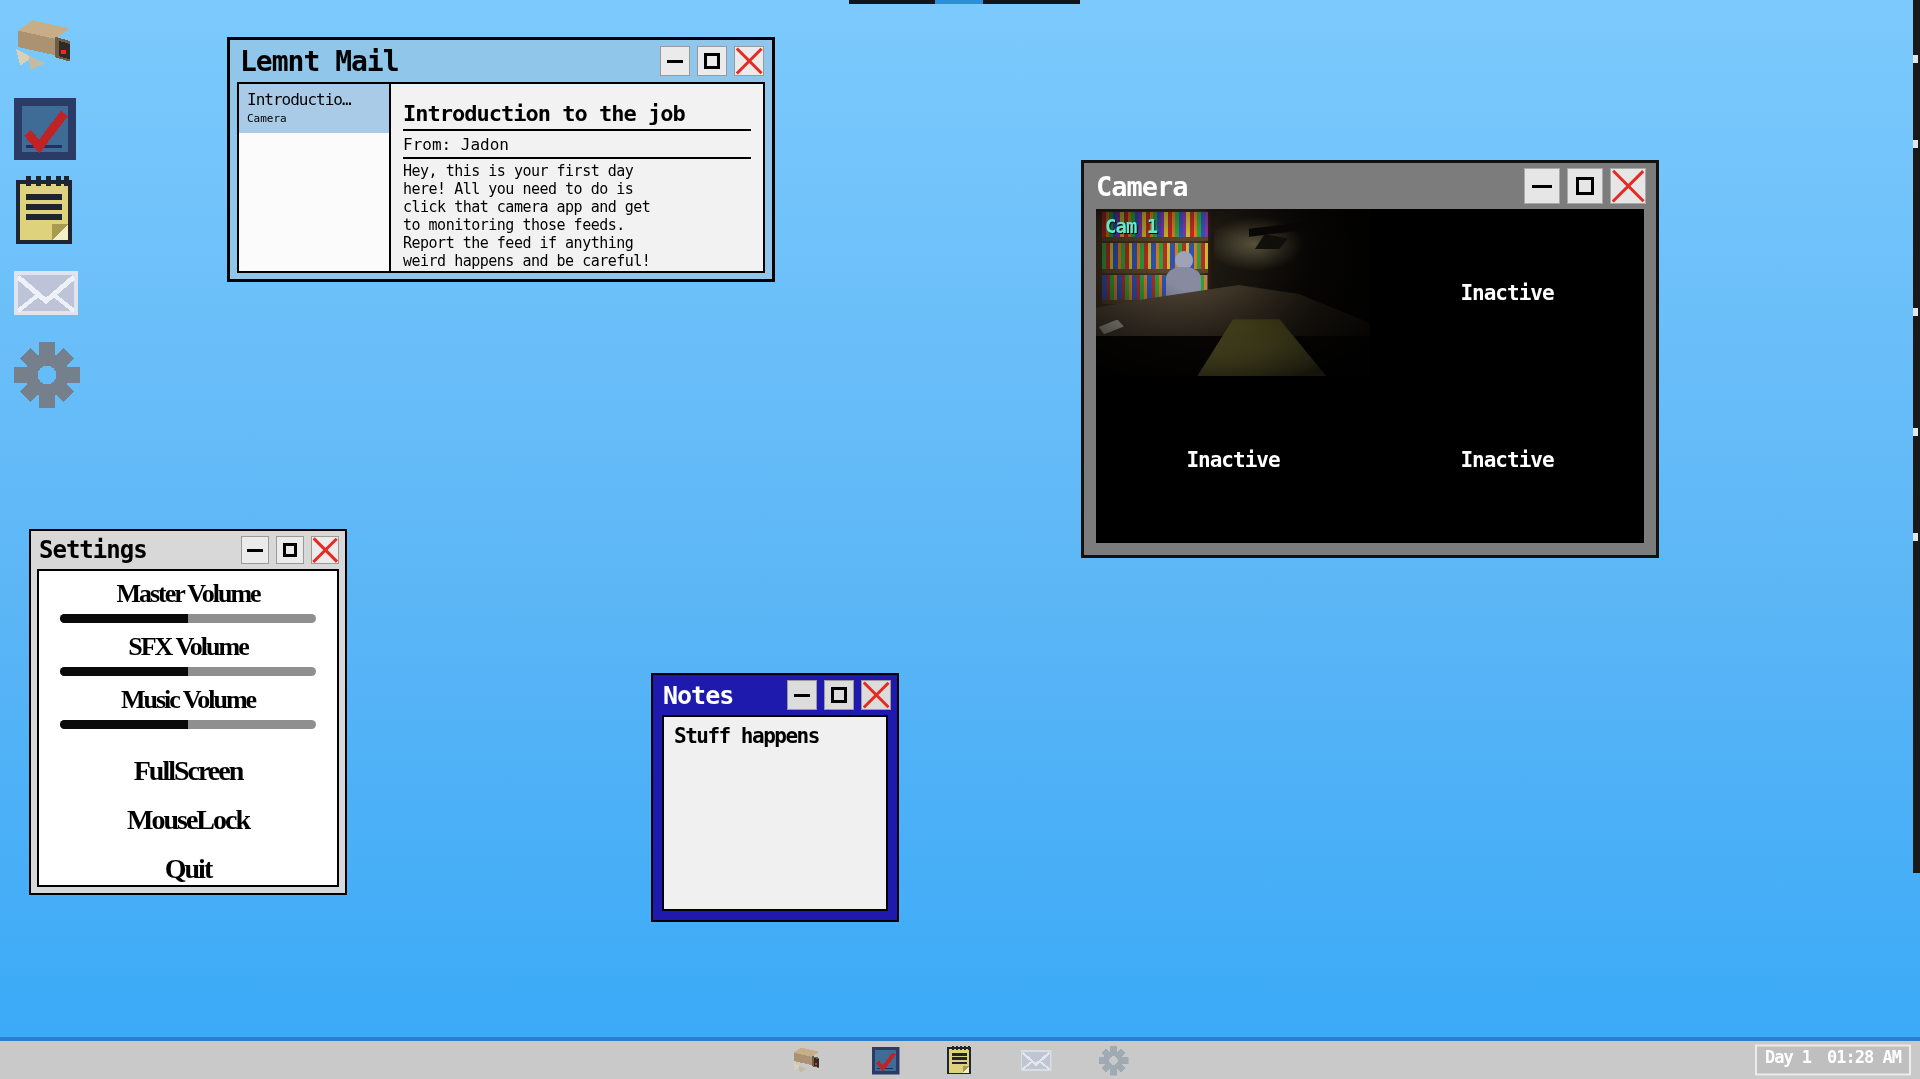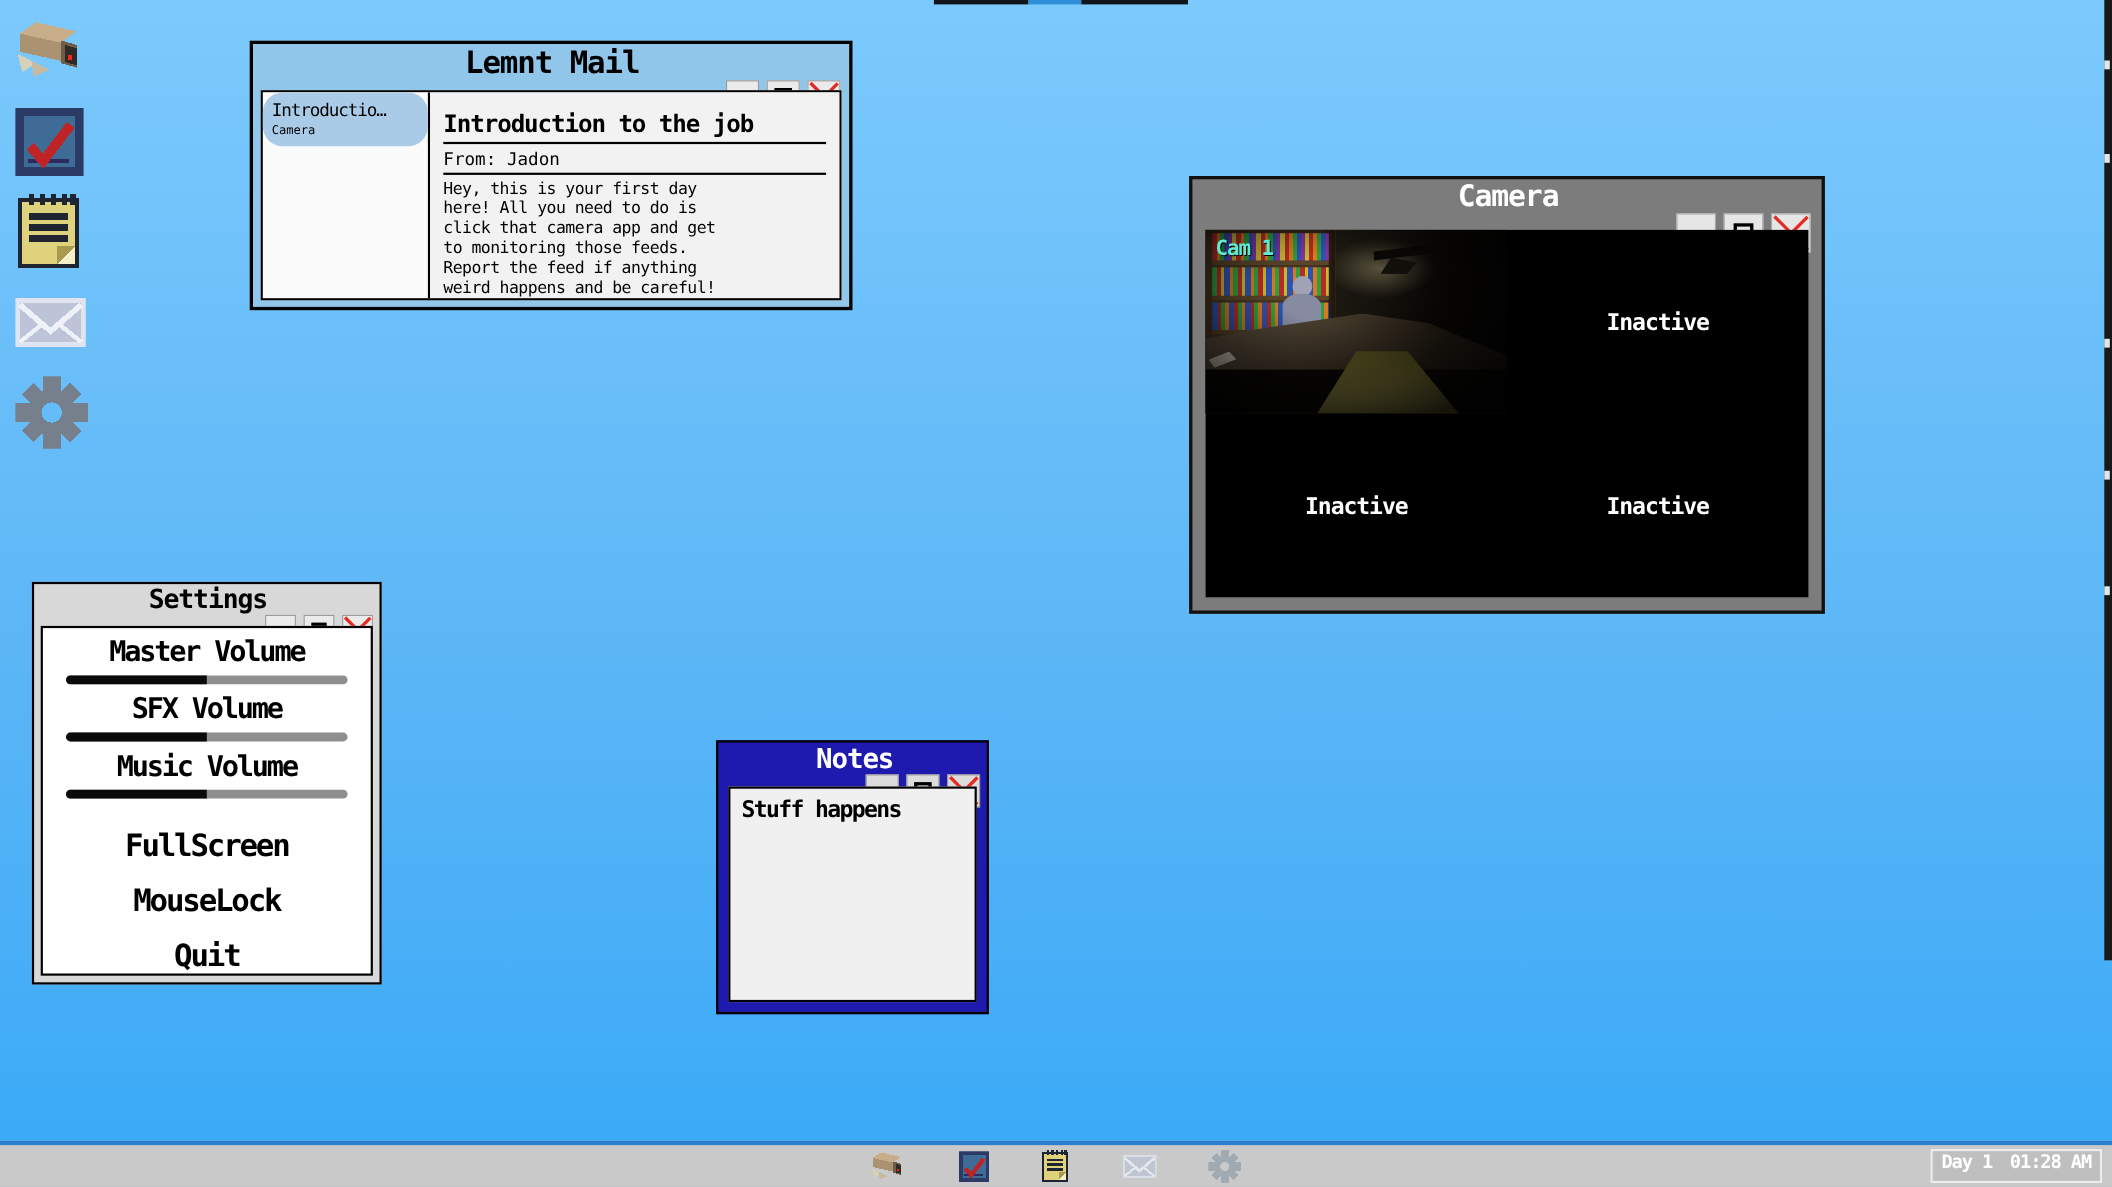--- a/index.html
+++ b/index.html
@@ -12,39 +12,39 @@
   .top-strip.blue{background:#2e8fd8;}
   .right-strip{position:absolute;top:0;right:0;width:7px;height:873px;background:#191919;}
   .right-strip span{position:absolute;left:0;width:5px;height:8px;background:#dfe6ec;}
 
   
   .dicon{position:absolute;left:14px;cursor:pointer;}
   .dicon svg,.ticon svg{display:block;}
 
   
   .win{position:absolute;border:3px solid #000;box-sizing:border-box;}
-  .titlebar{position:absolute;left:0;right:0;top:0;display:flex;align-items:center;flex-direction:column;}
+  .titlebar{position:absolute;left:0;right:0;top:0;display:flex;align-items:center;}
   .win-title{font-weight:bold;color:#000;letter-spacing:-1px;white-space:nowrap;}
   .winbtns{margin-left:auto;display:flex;gap:7px;align-items:center;}
   .wbtn{background:#ebebeb;border:1px solid #9a9a9a;display:flex;align-items:center;justify-content:center;position:relative;cursor:pointer;box-sizing:border-box;}
   .g-min{width:60%;height:3px;background:#000;}
   .g-max{width:55%;height:55%;border:3px solid #000;box-sizing:border-box;background:transparent;}
   .g-x{position:absolute;inset:0;}
   .g-x::before,.g-x::after{content:"";position:absolute;left:50%;top:50%;width:2.5px;height:125%;background:#e42a22;}
   .g-x::before{transform:translate(-50%,-50%) rotate(45deg);}
   .g-x::after{transform:translate(-50%,-50%) rotate(-45deg);}
 
   
   #mail{left:227px;top:37px;width:548px;height:245px;background:#8fc6ea;}
   #mail .titlebar{height:42px;padding:0 8px 0 10px;}
   #mail .win-title{font-size:28px;}
   #mail .wbtn{width:30px;height:30px;}
   #mail .content{position:absolute;left:7px;right:7px;top:42px;bottom:6px;border:2px solid #000;display:flex;background:#fbfbfb;}
   #mail .maillist{width:150px;border-right:2px solid #000;background:#fbfbfb;}
-  #mail .mailitem{background:#a9cbe8;padding:6px 6px 8px 8px;cursor:pointer;border-radius:18px;}
+  #mail .mailitem{background:#a9cbe8;padding:6px 6px 8px 8px;cursor:pointer;}
   #mail .mailitem .subj{font-size:16px;letter-spacing:-1px;white-space:nowrap;}
   #mail .mailitem .sender{font-size:11px;margin-top:3px;}
   #mail .pane{flex:1;background:#f2f2f2;padding:17px 12px 0 12px;overflow:hidden;}
   #mail .pane .subject{font-size:22px;font-weight:bold;letter-spacing:-1px;border-bottom:2px solid #000;padding-bottom:3px;white-space:nowrap;}
   #mail .pane .from{font-size:16px;border-bottom:2px solid #000;padding:4px 0 3px 0;}
   #mail .pane .body{font-size:15px;line-height:1.2;margin-top:3px;white-space:pre-line;letter-spacing:-0.5px;}
 
   
   #camera{left:1065px;top:160px;width:578px;height:398px;background:#7c7c7c;border-color:#111;margin-left:16px;}
   #camera .titlebar{height:46px;padding:0 10px 0 12px;}
@@ -77,21 +77,21 @@
                 clip-path:polygon(50% 0,67% 0,84% 100%,37% 100%);}
   .f-vignette{inset:0;background:radial-gradient(ellipse 75% 75% at 42% 32%,rgba(0,0,0,0) 25%,rgba(0,0,0,.5) 62%,rgba(0,0,0,.88) 100%);}
   .f-label{top:6px;left:9px;color:#5eead4;font-size:19px;font-weight:bold;text-shadow:1px 1px 0 #000;letter-spacing:-1px;}
 
   
   #settings{left:29px;top:529px;width:318px;height:366px;background:#d8d8d8;border-width:2px;}
   #settings .titlebar{height:38px;padding:0 6px 0 8px;}
   #settings .win-title{font-size:24px;}
   #settings .wbtn{width:28px;height:28px;}
   #settings .content{position:absolute;left:6px;right:6px;top:38px;bottom:6px;background:#fff;border:2px solid #000;
-                     display:flex;flex-direction:column;align-items:center;padding-top:8px;box-sizing:border-box;}
+                     display:flex;flex-direction:column;align-items:center;padding-top:8px;box-sizing:border-box;font-family:Liberation Serif, serif;}
   .set-label{font-size:26px;font-weight:bold;letter-spacing:-2px;color:#000;line-height:1.15;cursor:default;}
   .slider{width:86%;height:9px;margin:5px 0 9px 0;background:#8f8f8f;border-radius:6px;position:relative;cursor:pointer;}
   .slider .fill{position:absolute;left:0;top:0;bottom:0;width:50%;background:#0a0a0a;border-radius:6px 0 0 6px;}
   .set-btn{font-size:28px;font-weight:bold;letter-spacing:-2px;color:#000;cursor:pointer;margin-top:17px;}
 
   
   #notes{left:651px;top:673px;width:248px;height:249px;background:#1e1aae;border-width:2px;}
   #notes .titlebar{height:40px;padding:0 6px 0 10px;}
   #notes .win-title{color:#fff;font-size:25px;}
   #notes .wbtn{width:30px;height:30px;background:#dcdcdc;}

